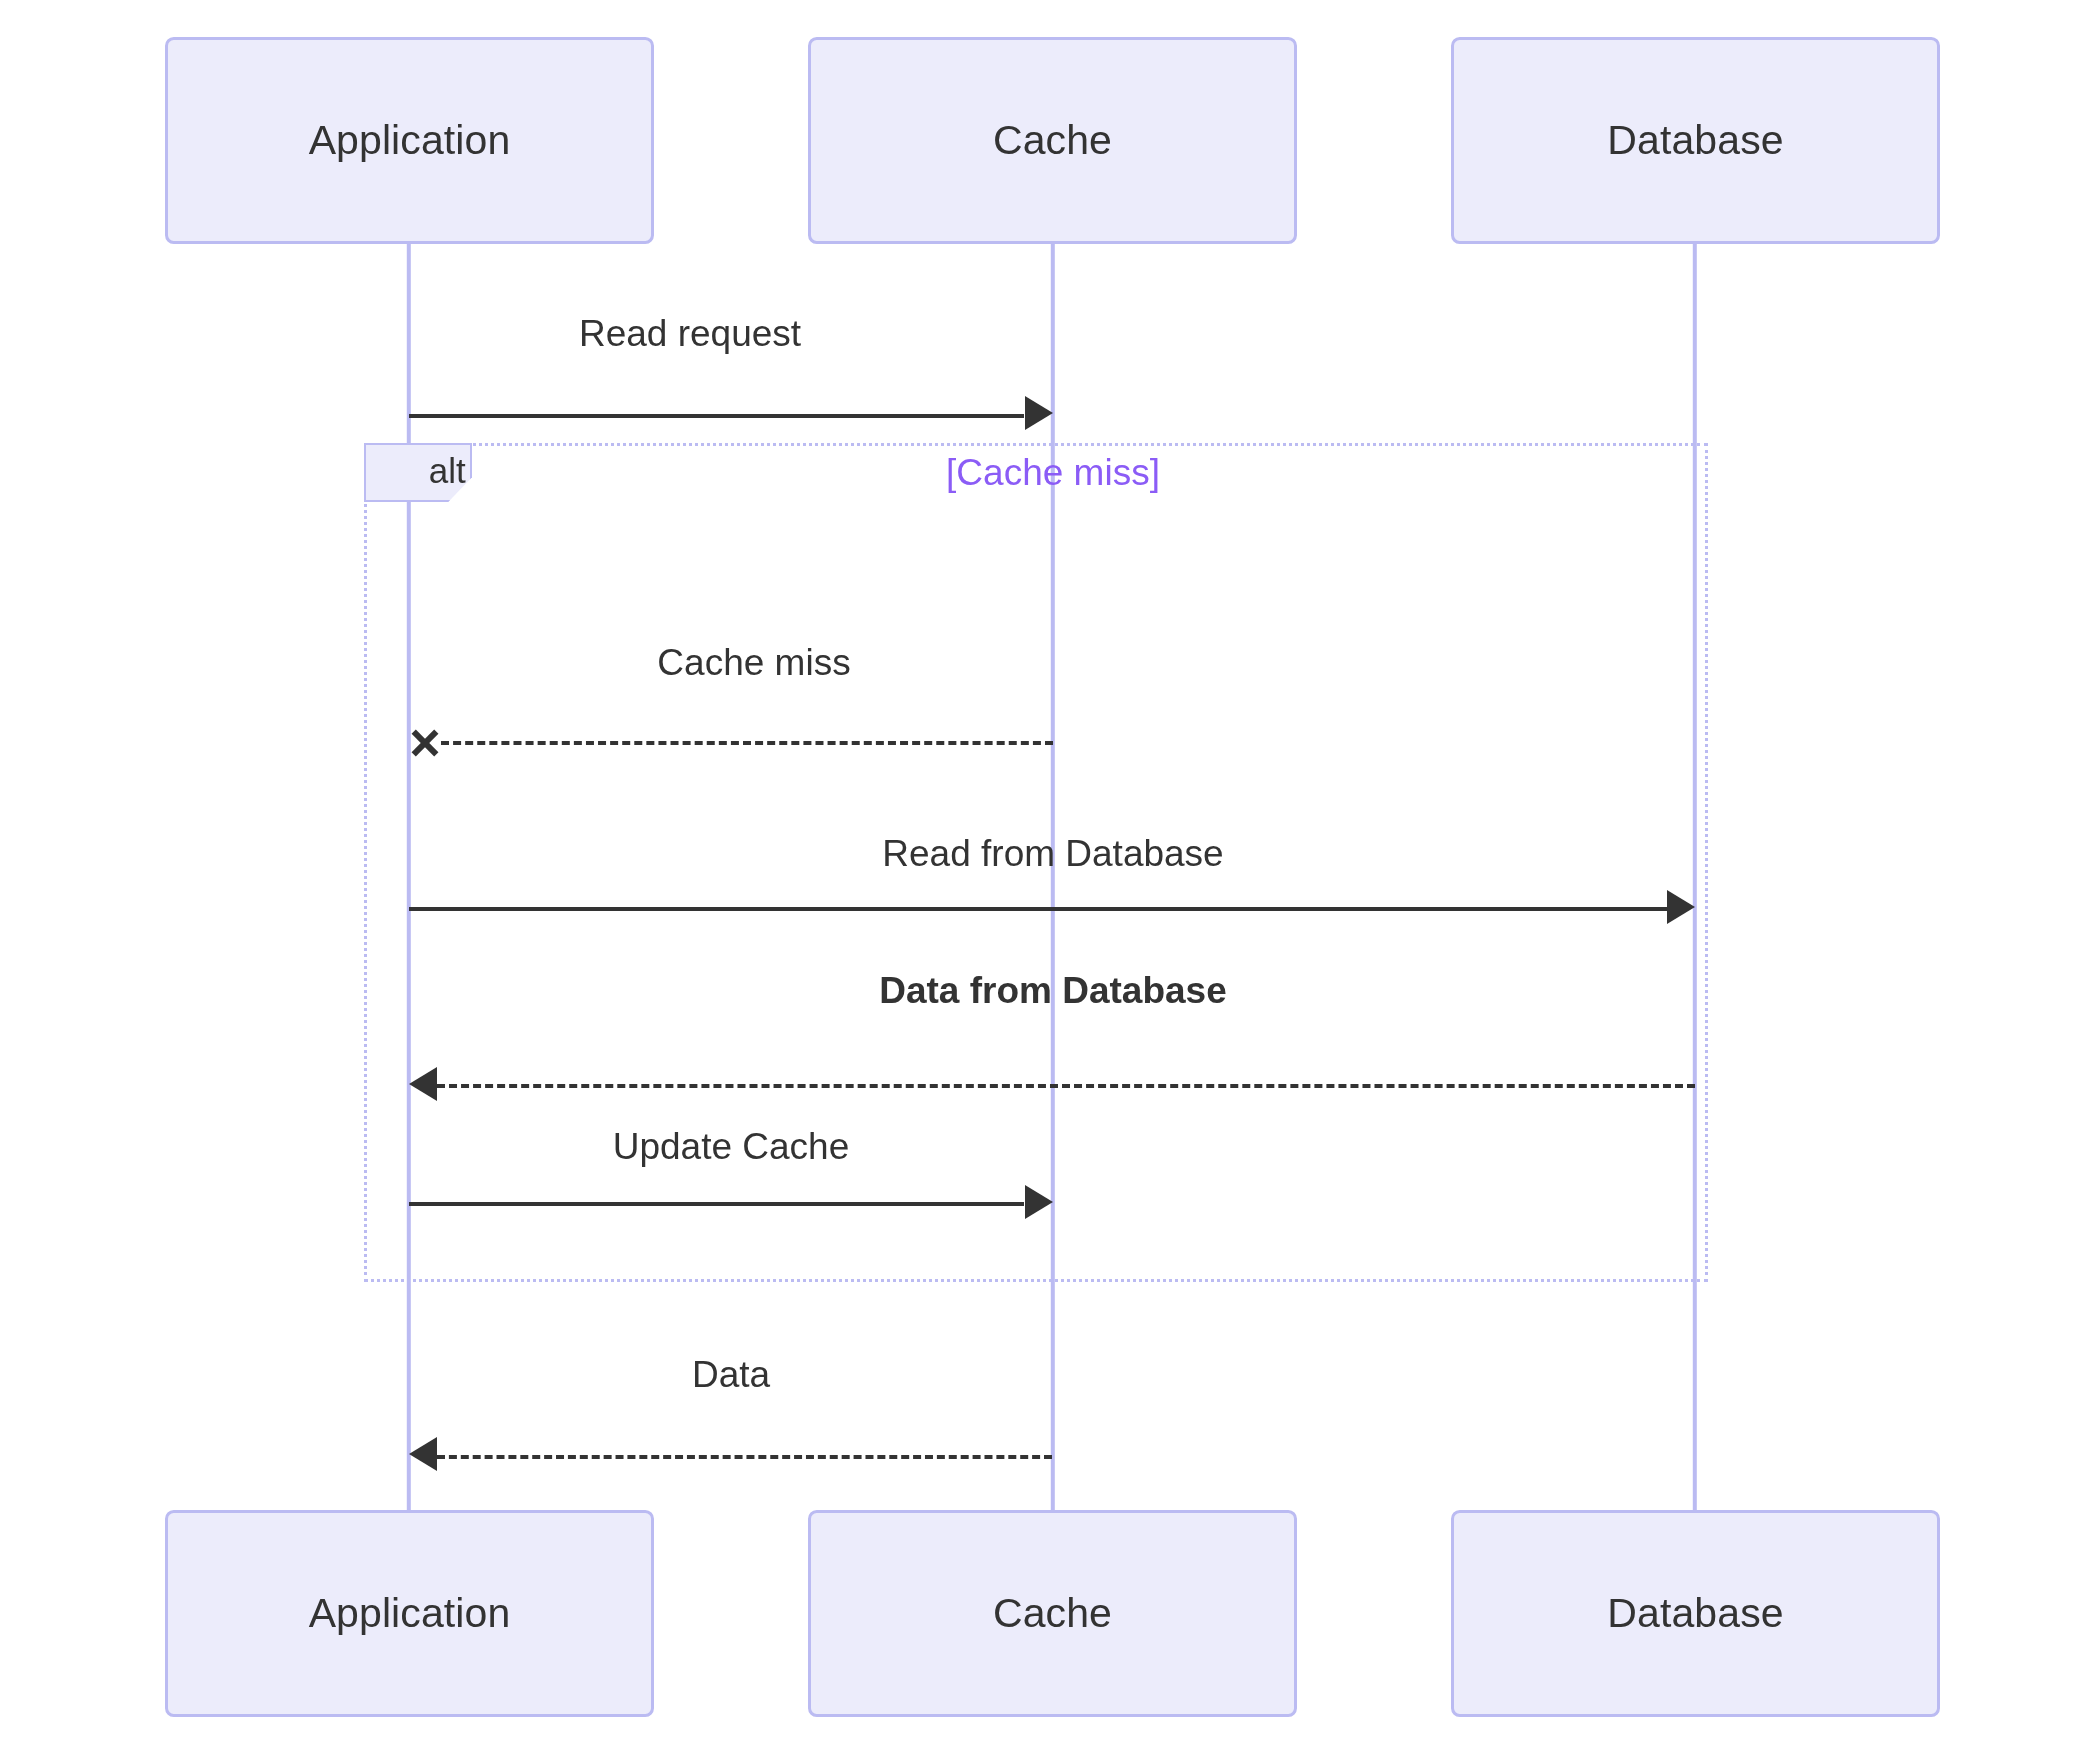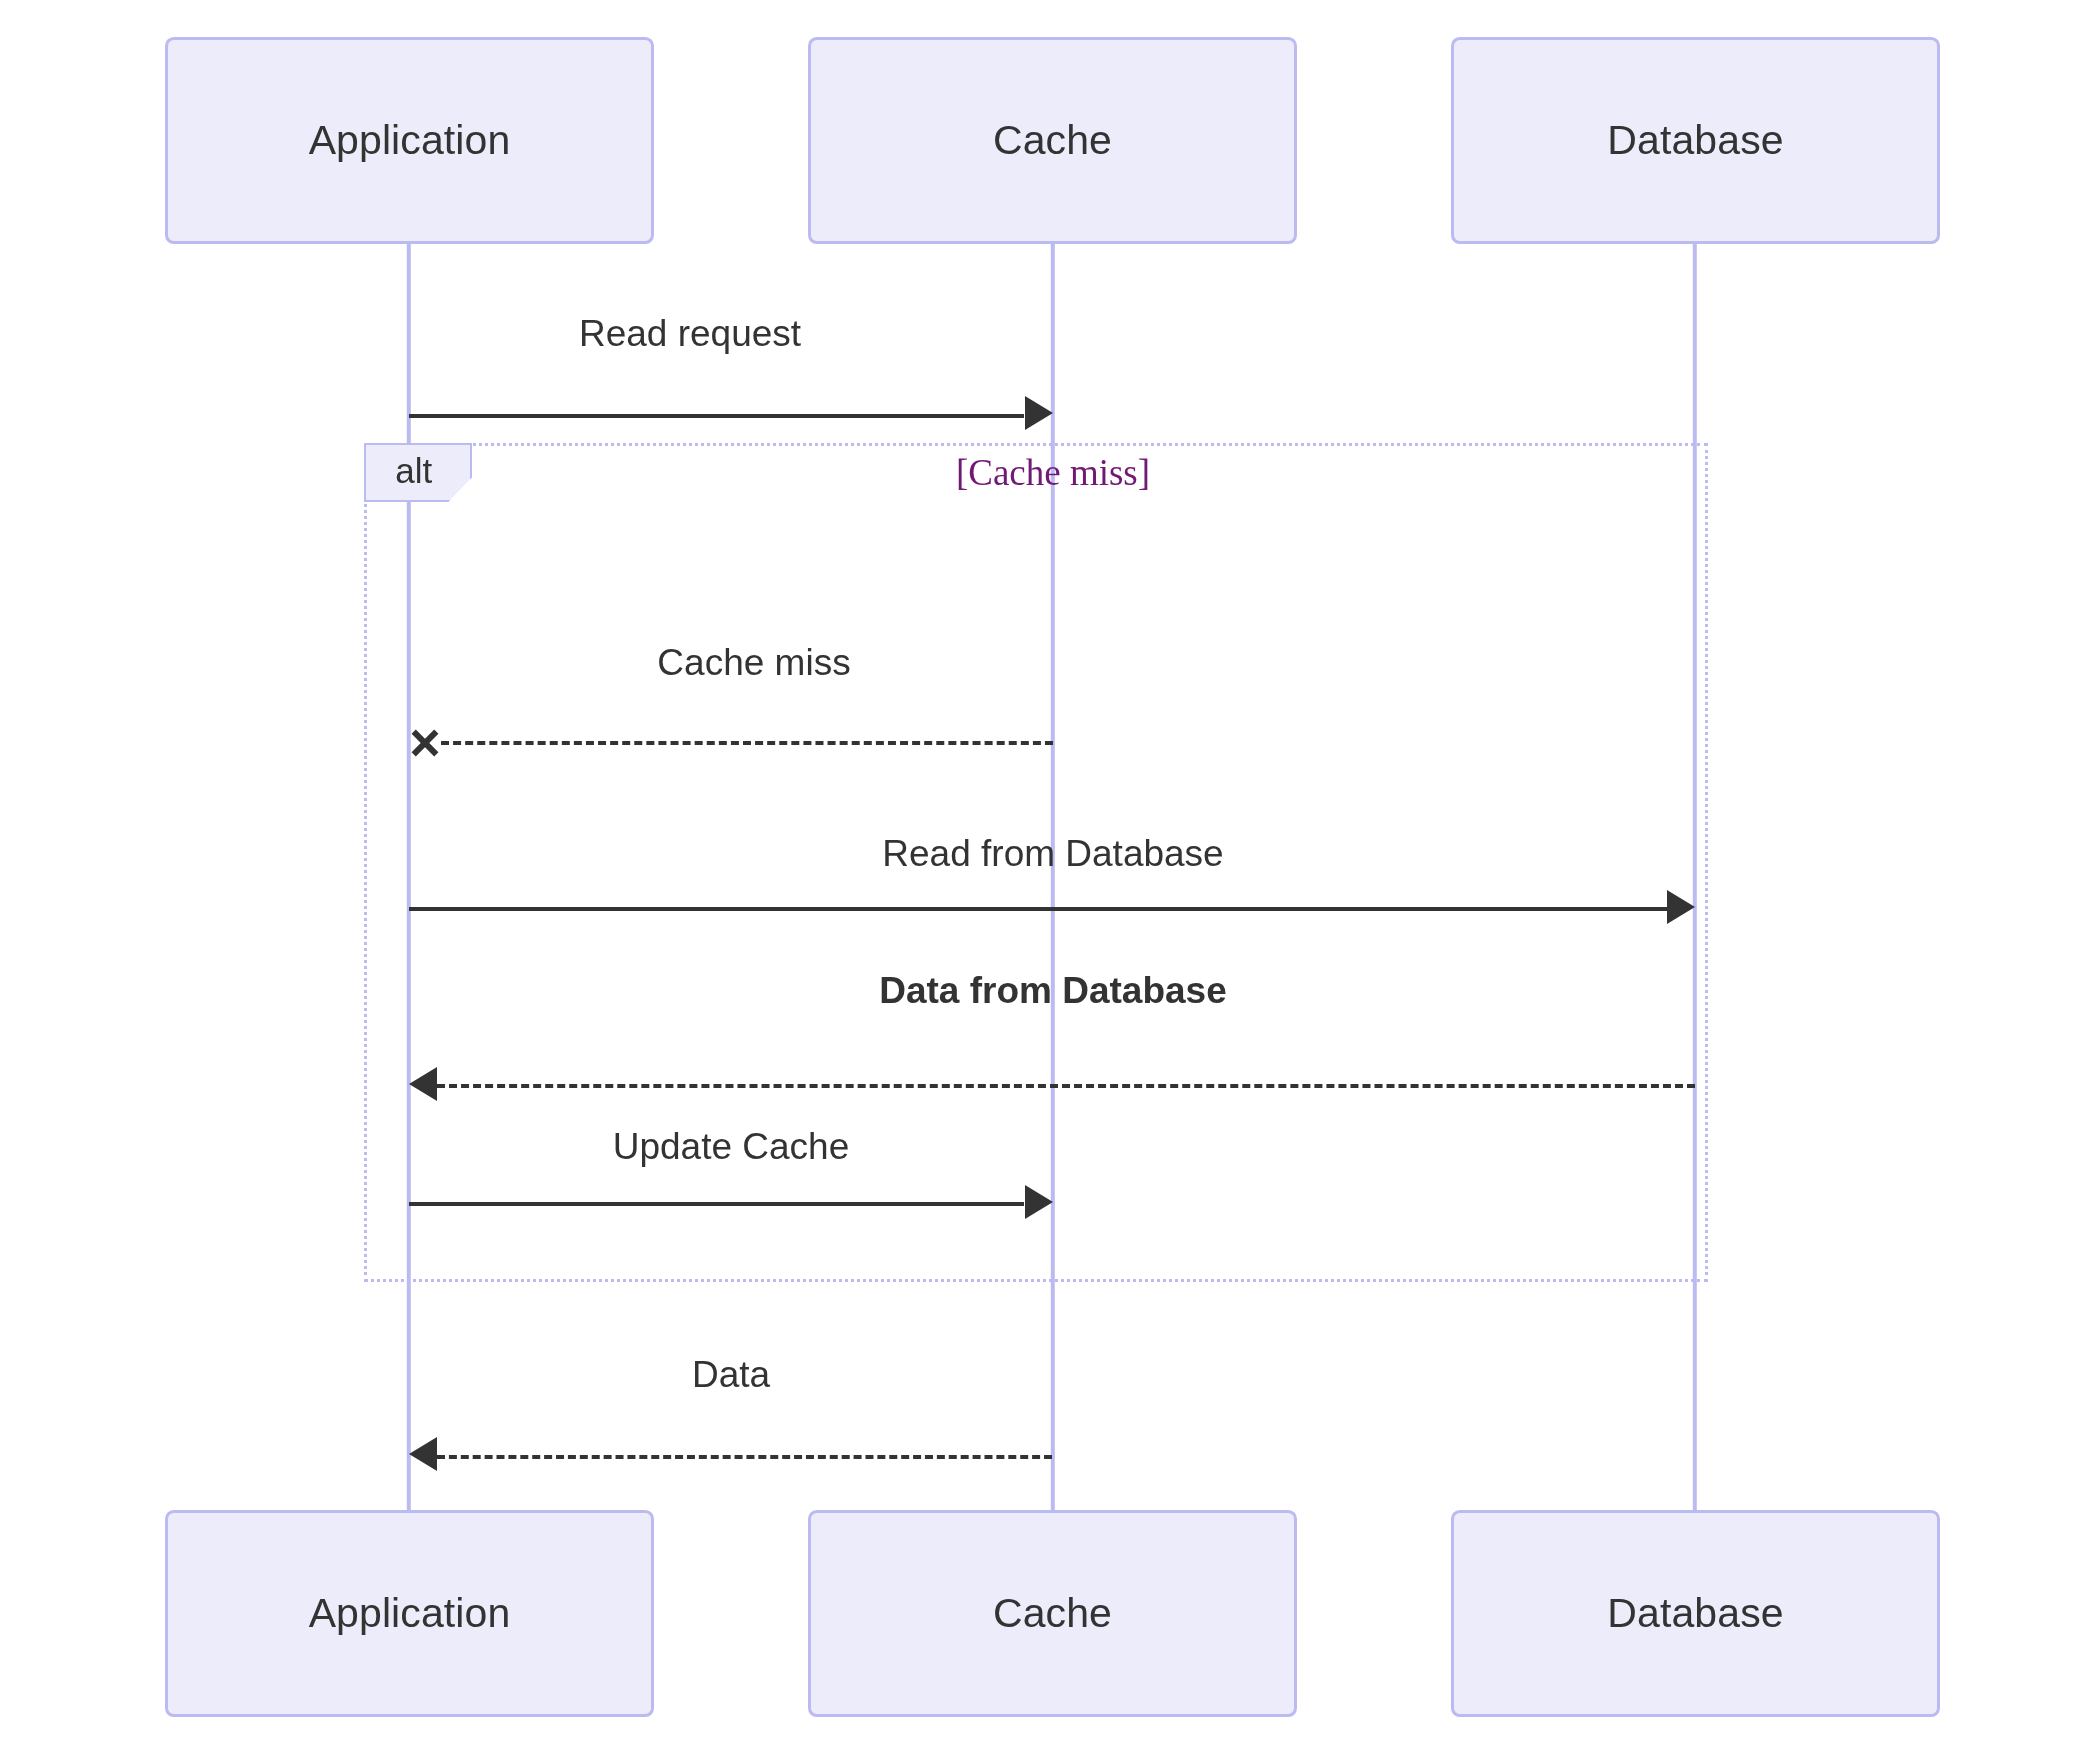--- a/index.html
+++ b/index.html
@@ -16,25 +16,25 @@
              border:3.2px solid #BBBBF2;border-radius:8.7px;box-sizing:border-box;
              display:flex;align-items:center;justify-content:center;}
   .actor-label{font-size:41px;color:#333333;line-height:1;letter-spacing:0.1px;}
 
   
   #alt-box{position:absolute;left:364px;top:443px;width:1344px;height:839px;
            border:3.2px dotted #BBBBF2;box-sizing:border-box;background:transparent;}
   #alt-tag{position:absolute;left:364px;top:443px;width:108px;height:59px;
            background:#ECECFB;border:2.7px solid #BBBBF2;box-sizing:border-box;
            clip-path:polygon(0 0,100% 0,100% 58%,78% 100%,0 100%);
-           display:flex;align-items:center;justify-content:center;}
+           display:flex;align-items:center;justify-content:flex-end;}
   #alt-tag .tag-text{font-size:35px;color:#333333;line-height:1;
                      transform:translate(-4.3px,-2.2px);}
-  .cond-label{position:absolute;font-size:37px;color:#701a75;line-height:1;
-              white-space:nowrap;transform:translateX(-50%);font-family:Liberation Serif, serif;}
+  .cond-label{position:absolute;font-size:37px;color:#8b5cf6;line-height:1;
+              white-space:nowrap;transform:translateX(-50%);}
 
   
   .msg-label{position:absolute;font-size:37px;color:#333333;line-height:1;
              white-space:nowrap;transform:translateX(-50%);}
   .msg-line{position:absolute;height:0;border-top:4.9px solid #333333;}
   .msg-line.dashed{border-top-style:dashed;}
   .arrow-head{position:absolute;width:0;height:0;
               border-top:17.3px solid transparent;border-bottom:17.3px solid transparent;}
   .arrow-head.right{border-left:28px solid #333333;}
   .arrow-head.left{border-right:28px solid #333333;}

